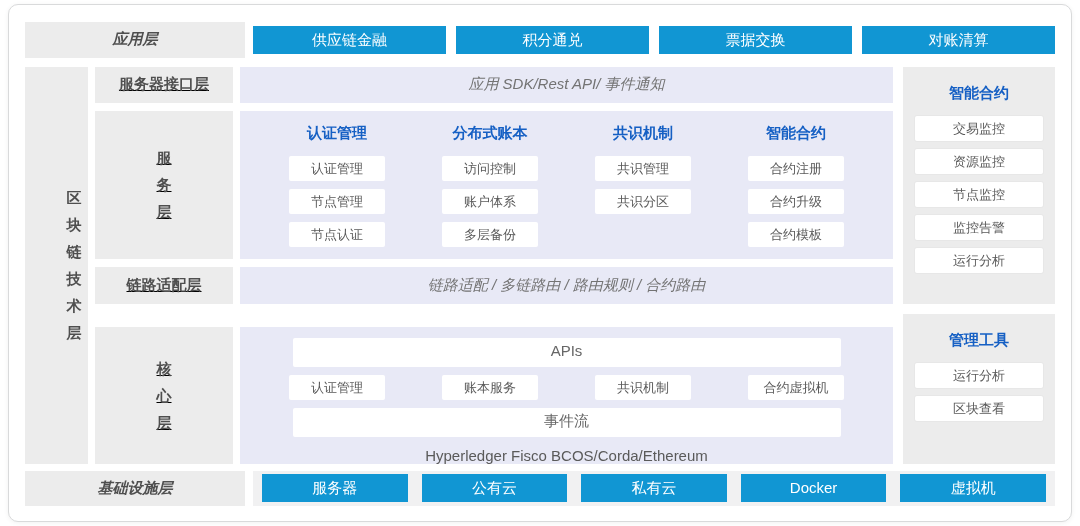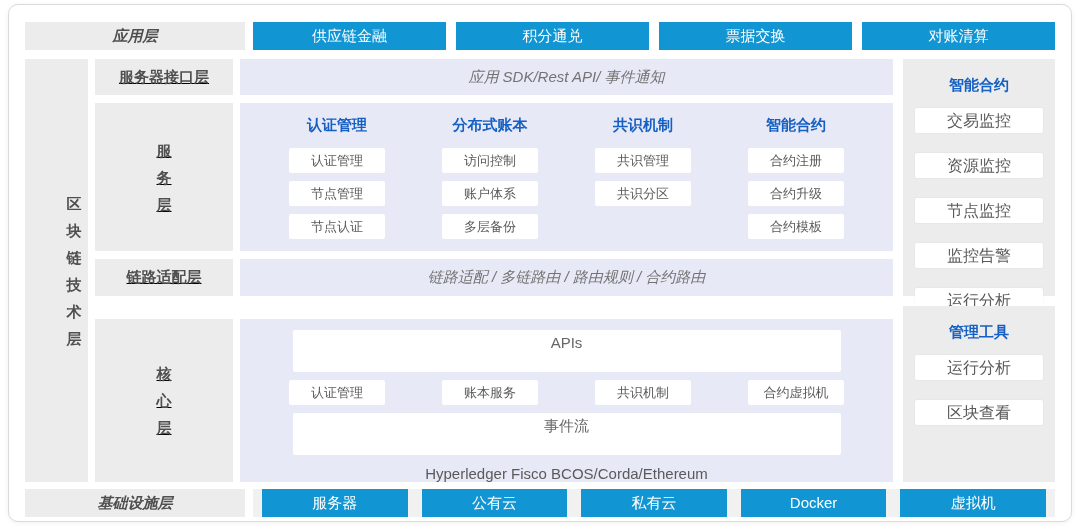--- a/index.html
+++ b/index.html
@@ -41,37 +41,37 @@
   .center-text{display:flex;align-items:center;justify-content:center;
     font-size:15px;color:#737373;font-style:italic;}
   
   .service-grid{display:flex;justify-content:space-between;padding:13px 22px 0 22px;}
   .svc-col{width:150px;display:flex;flex-direction:column;align-items:center;}
   .svc-header{font-size:15px;font-weight:bold;color:var(--hblue);margin-bottom:13px;}
   .white-box{width:96px;height:25px;line-height:25px;background:#fff;border-radius:2px;
     font-size:13px;color:var(--itxt);text-align:center;margin-bottom:8px;}
   
   .core-stack{display:flex;flex-direction:column;align-items:center;padding-top:11px;}
-  .bar{width:548px;height:42px;line-height:25px;background:#fff;border-radius:2px;
+  .bar{width:548px;height:29px;line-height:25px;background:#fff;border-radius:2px;
     text-align:center;font-size:15px;color:#666;}
   .modules{width:100%;display:flex;justify-content:space-between;
     padding:0 22px;margin-top:8px;}
   .mod-col{width:150px;display:flex;justify-content:center;}
   .mod-col .white-box{margin-bottom:0;}
   .event{margin-top:8px;}
   .platforms{margin-top:10px;font-size:15px;color:var(--itxt);}
   
   .col-side{width:152px;display:flex;flex-direction:column;}
   .panel{background:var(--gray);display:flex;flex-direction:column;align-items:center;
     padding-top:17px;}
   .panel-1{height:237px;}
   .panel-2{flex:1;margin-top:10px;}
   .panel-header{font-size:15px;font-weight:bold;color:var(--hblue);margin-bottom:13px;}
   .panel-item{width:128px;height:25px;line-height:25px;background:#fff;border-radius:2px;
-    font-size:16px;color:var(--itxt);text-align:center;margin-bottom:20px;
+    font-size:13px;color:var(--itxt);text-align:center;margin-bottom:8px;
     box-shadow:0 0 0 1px rgba(0,0,0,.02);}
   
   .strip{flex:1;background:var(--strip);display:flex;align-items:center;
     gap:14px;padding:0 9px;}
 </style>
 </head>
 <body>
 
 <div class="card">
 

